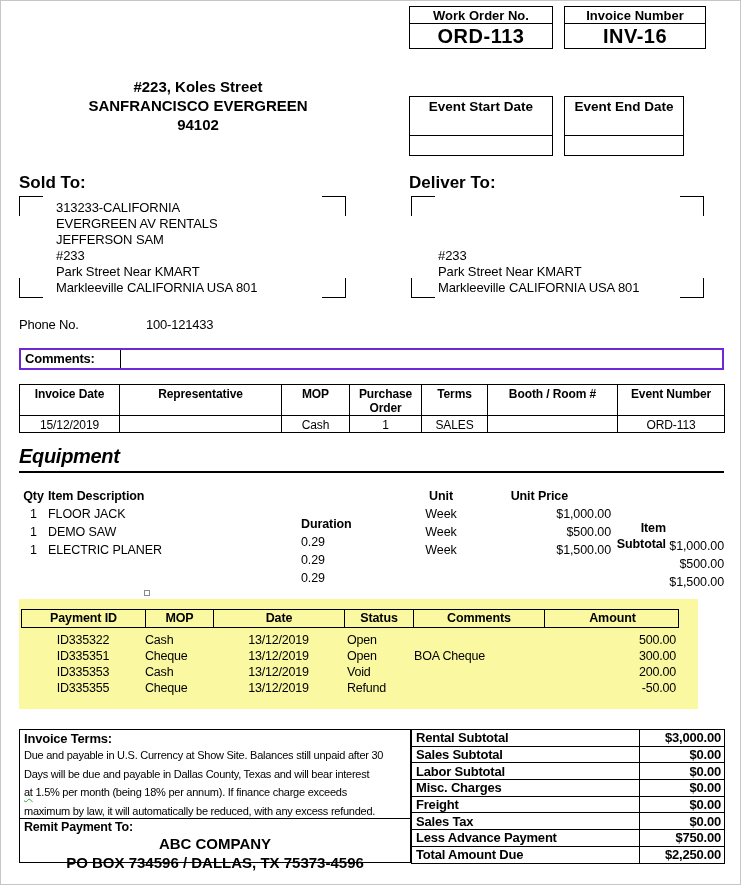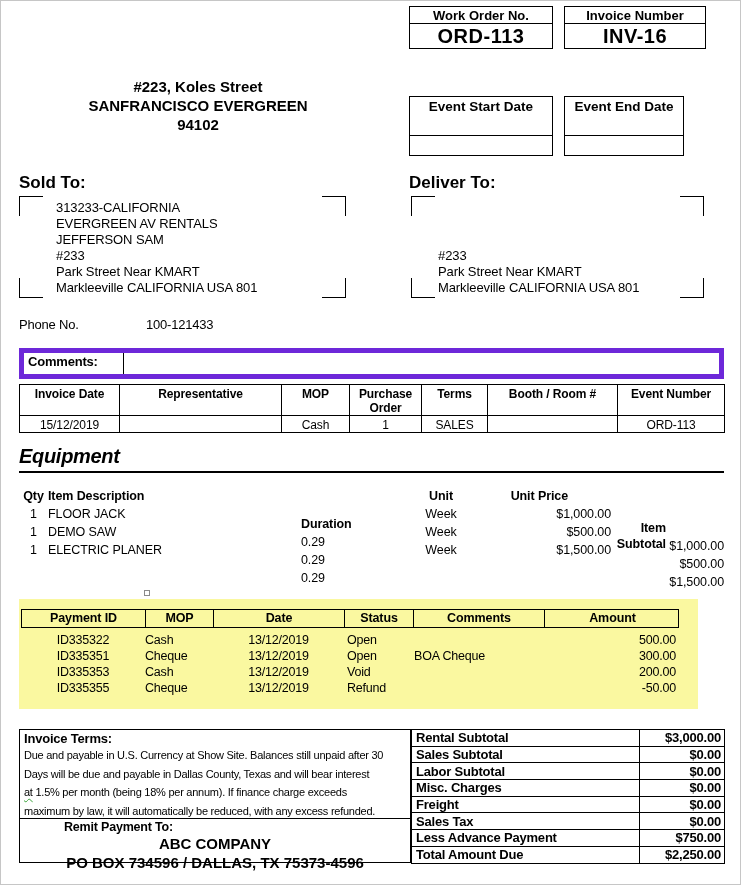--- a/index.html
+++ b/index.html
@@ -26,21 +26,21 @@
   .bracket { position:absolute; width:24px; height:20px; }
   .br-tl { border-left:1px solid #000; border-top:1px solid #000; }
   .br-tr { border-right:1px solid #000; border-top:1px solid #000; }
   .br-bl { border-left:1px solid #000; border-bottom:1px solid #000; }
   .br-br { border-right:1px solid #000; border-bottom:1px solid #000; }
 
   .addr-lines { font-size:13px; line-height:16px; letter-spacing:-0.1px; }
 
   .phone-row { font-size:13px; letter-spacing:-0.2px; }
 
-  .comments-bar { width:705px; height:31px; border:5px solid #6d28d9; display:flex; }
+  .comments-bar { width:705px; height:22px; border:2px solid #6d28d9; display:flex; }
   .comments-label { width:100px; border-right:1px solid #000; font-weight:bold; font-size:13px; line-height:17px; padding-left:4px; letter-spacing:-0.2px; }
   .comments-value { flex:1; font-size:12px; line-height:17px; padding-left:4px; }
 
   table.info-table { border-collapse:collapse; table-layout:fixed; width:705px; font-size:12px; }
   table.info-table td { border:1px solid #000; text-align:center; vertical-align:top; padding-top:2px; letter-spacing:-0.1px; }
   table.info-table tr.hd td { font-weight:bold; height:28px; }
   table.info-table tr.dt td { height:17px; }
 
   .equip-title { font-weight:bold; font-style:italic; font-size:20px; letter-spacing:-0.3px; }
   .equip-rule { width:705px; height:2px; background:#000; }
@@ -67,21 +67,21 @@
   .pay-row .c2 { text-align:center; }
   .pay-row .c3 { text-align:left; padding-left:3px; }
   .pay-row .c4 { text-align:left; padding-left:1px; }
   .pay-row .c5 { text-align:right; padding-right:3px; }
 
   .terms-box { width:392px; height:134px; border:1px solid #000; }
   .terms-top { height:89px; border-bottom:1px solid #000; padding:1px 4px; }
   .terms-label { font-weight:bold; font-size:13px; letter-spacing:-0.2px; }
   .terms-line { font-size:11px; line-height:18.5px; letter-spacing:-0.25px; white-space:nowrap; }
   .squiggle { text-decoration:underline wavy #3aa33a; text-decoration-thickness:1px; text-underline-offset:2px; }
-  .remit-label { font-weight:bold; font-size:12.5px; letter-spacing:-0.2px; padding:1px 4px 0;margin-left:40px; }
+  .remit-label { font-weight:bold; font-size:12.5px; letter-spacing:-0.2px; padding:1px 4px 0; }
   .remit-company { text-align:center; font-weight:bold; font-size:15px; line-height:19px; }
   .remit-address { text-align:center; font-weight:bold; font-size:15px; line-height:19px; }
 
   table.totals-table { border-collapse:collapse; table-layout:fixed; width:313px; font-size:13px; }
   table.totals-table td { border:1px solid #000; font-weight:bold; height:16.7px; letter-spacing:-0.2px; }
   table.totals-table td.tl { padding-left:4px; text-align:left; }
   table.totals-table td.tv { padding-right:3px; text-align:right; }
 </style>
 </head>
 <body>

